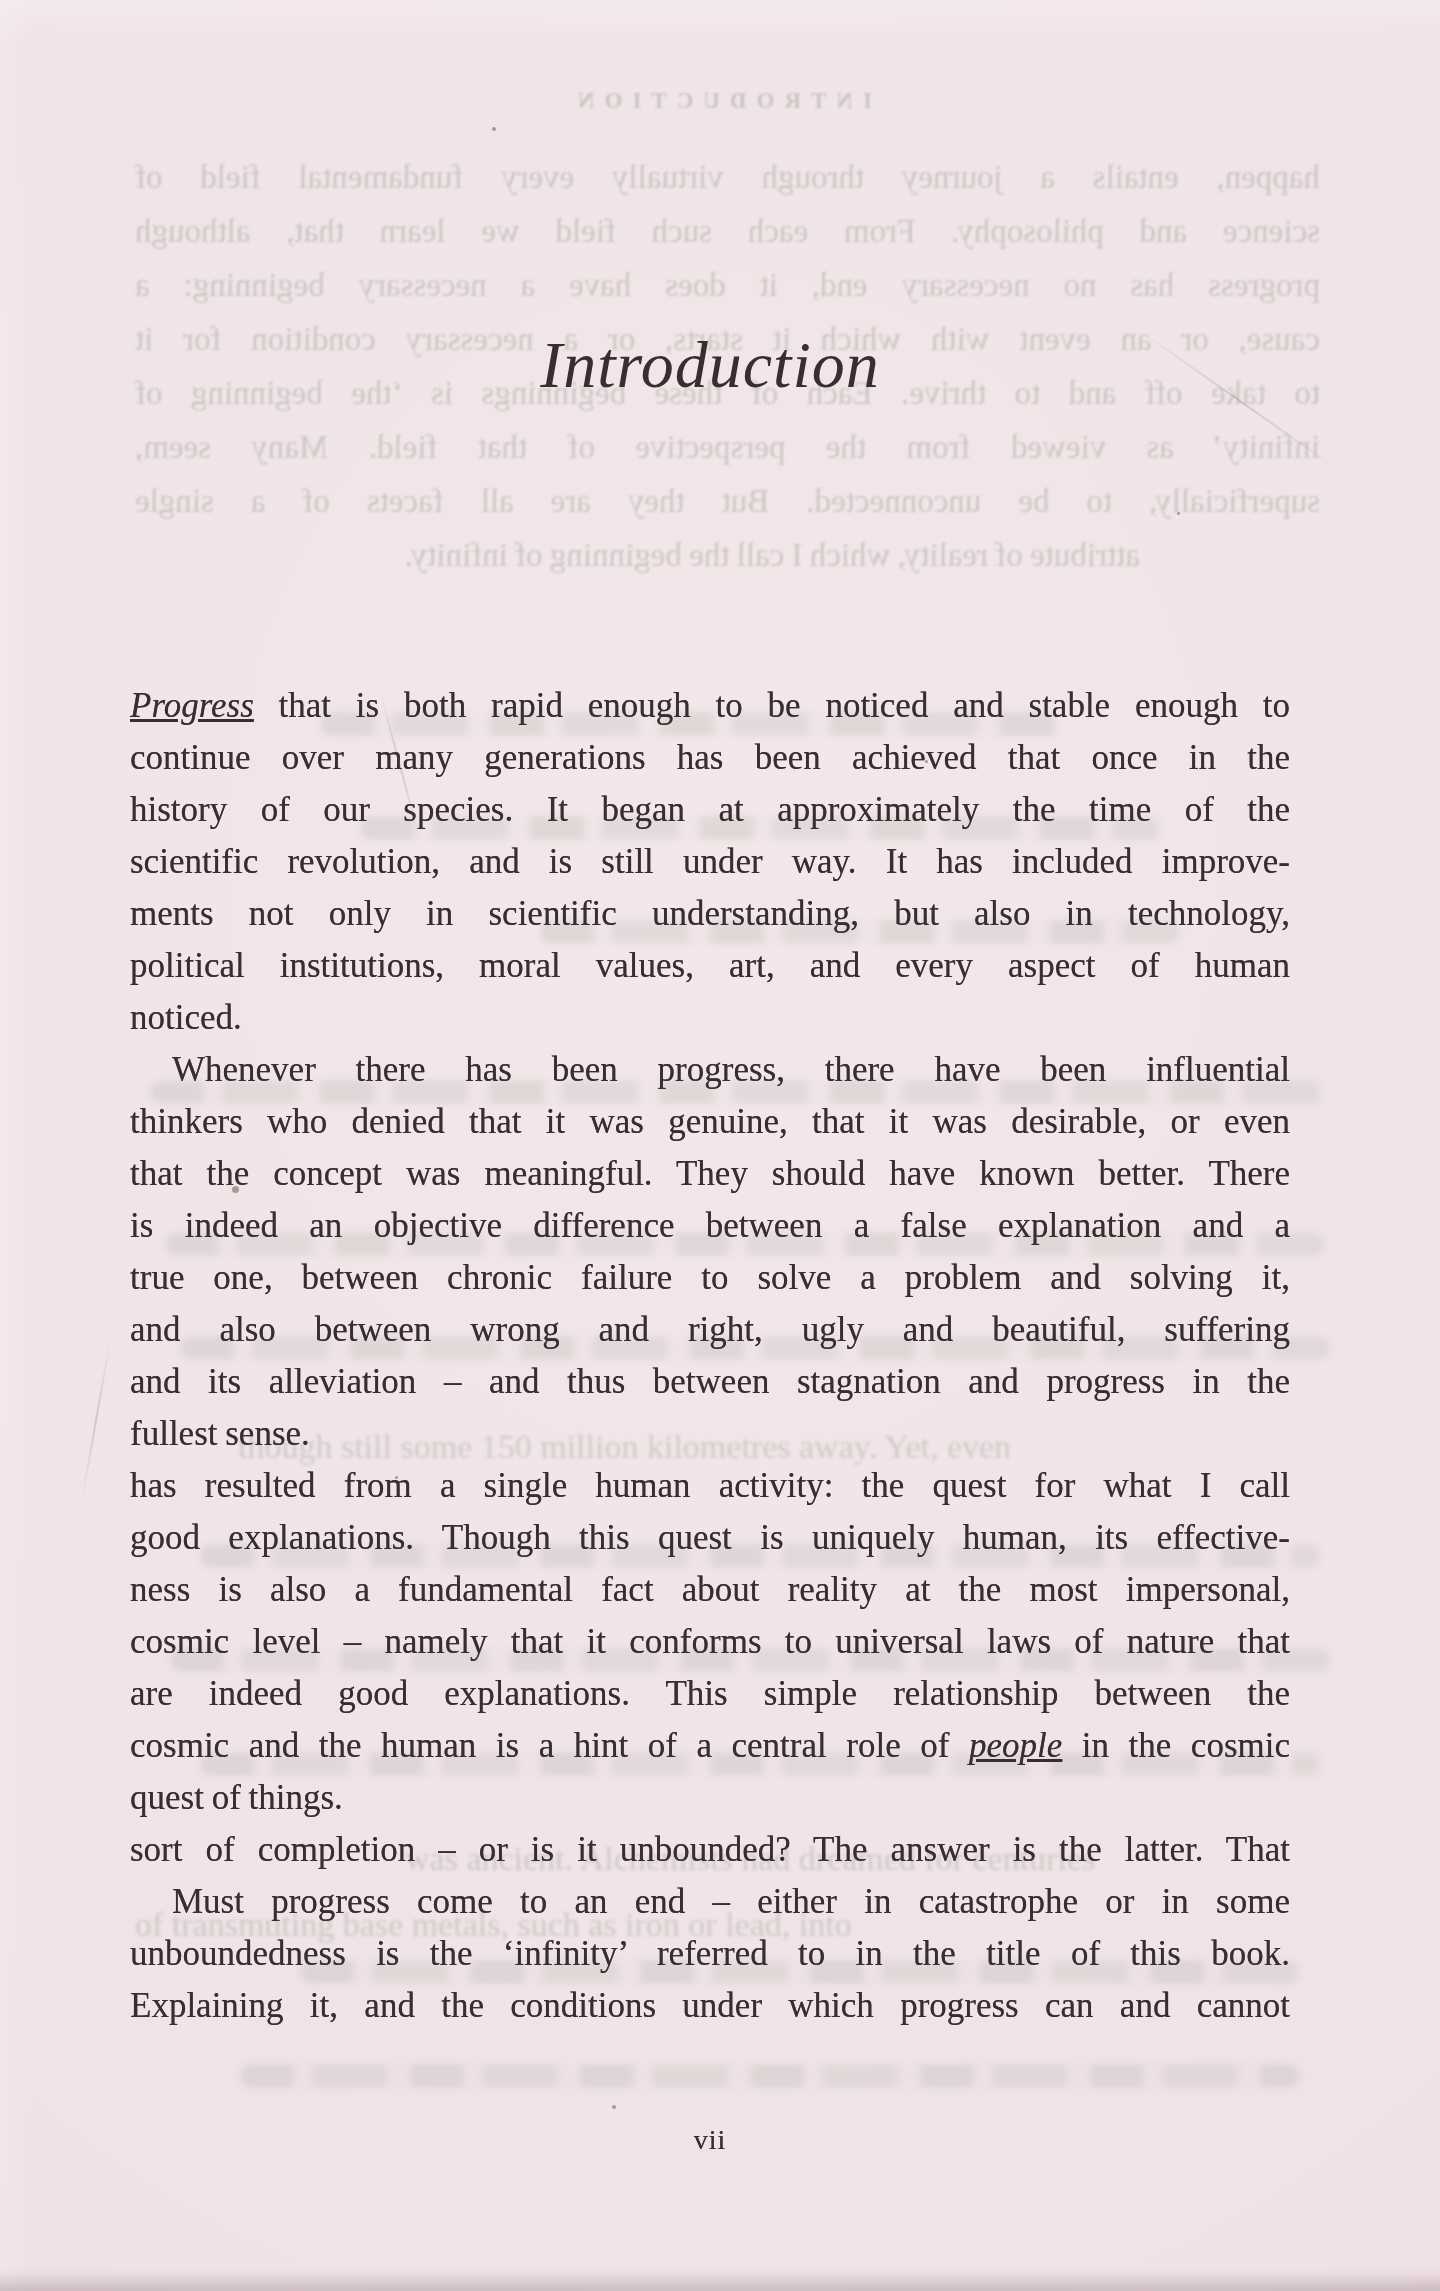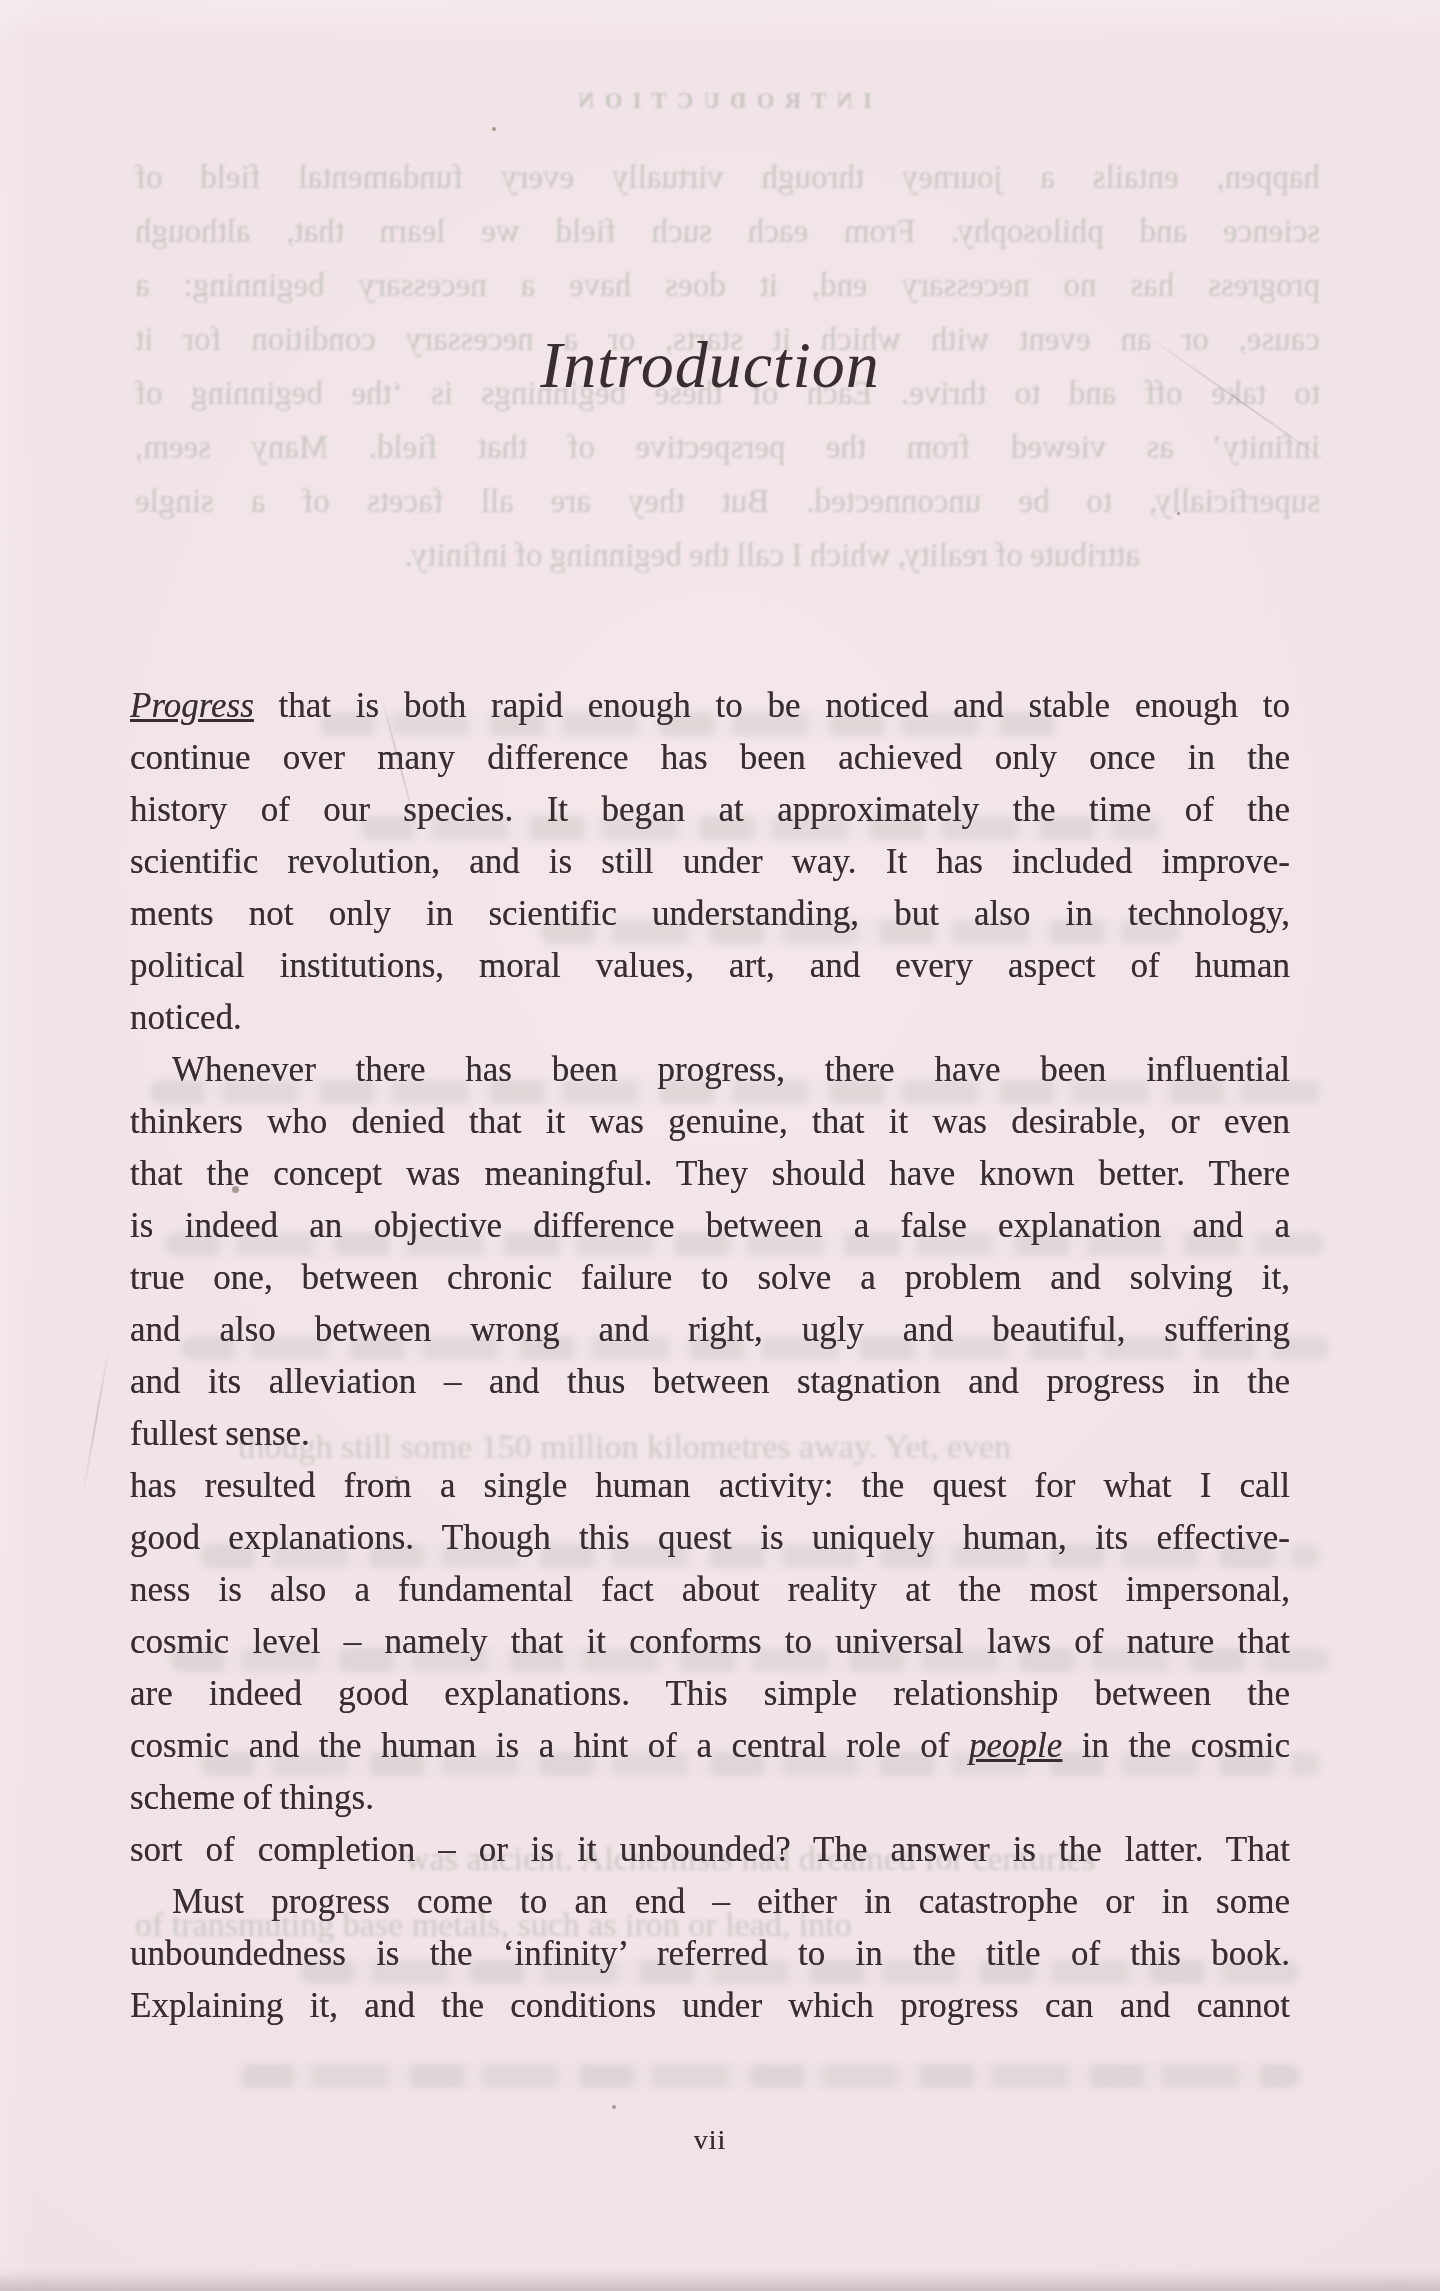--- a/index.html
+++ b/index.html
@@ -115,21 +115,21 @@
       <div class="smudge" style="top: 1752px; left: 200px; width: 1120px;"></div>
       <div class="smudge" style="top: 1960px; left: 300px; width: 1000px;"></div>
       <div class="smudge" style="top: 2064px; left: 240px; width: 1060px;"></div>
     </div>
 
   <h1 class="heading">Introduction</h1>
 
   <div class="bodycol">
     <div>
         <div class="bl"><span class="it">Progress</span><span> that is both rapid enough to be noticed and stable enough to</span></div>
-        <div class="bl"><span>continue over many difference has been achieved only once in the</span></div>
+        <div class="bl"><span>continue over many generations has been achieved that once in the</span></div>
         <div class="bl"><span>history of our species. It began at approximately the time of the</span></div>
         <div class="bl"><span>scientific revolution, and is still under way. It has included improve-</span></div>
         <div class="bl"><span>ments not only in scientific understanding, but also in technology,</span></div>
         <div class="bl"><span>political institutions, moral values, art, and every aspect of human</span></div>
         <div class="bl nojust"><span>noticed.</span></div>
       </div>
     <div>
         <div class="bl ind"><span>Whenever there has been progress, there have been influential</span></div>
         <div class="bl"><span>thinkers who denied that it was genuine, that it was desirable, or even</span></div>
         <div class="bl"><span>that the concept was meaningful. They should have known better. There</span></div>
@@ -139,21 +139,21 @@
         <div class="bl"><span>and its alleviation – and thus between stagnation and progress in the</span></div>
         <div class="bl nojust"><span>fullest sense.</span></div>
       </div>
     <div>
         <div class="bl"><span>has resulted from a single human activity: the quest for what I call</span></div>
         <div class="bl"><span>good explanations. Though this quest is uniquely human, its effective-</span></div>
         <div class="bl"><span>ness is also a fundamental fact about reality at the most impersonal,</span></div>
         <div class="bl"><span>cosmic level – namely that it conforms to universal laws of nature that</span></div>
         <div class="bl"><span>are indeed good explanations. This simple relationship between the</span></div>
         <div class="bl"><span>cosmic and the human is a hint of a central role of </span><span class="it">people</span><span> in the cosmic</span></div>
-        <div class="bl nojust"><span>scheme of things.</span></div>
+        <div class="bl nojust"><span>quest of things.</span></div>
       </div>
     <div>
         <div class="bl"><span>sort of completion – or is it unbounded? The answer is the latter. That</span></div>
         <div class="bl ind"><span>Must progress come to an end – either in catastrophe or in some</span></div>
         <div class="bl"><span>unboundedness is the ‘infinity’ referred to in the title of this book.</span></div>
         <div class="bl"><span>Explaining it, and the conditions under which progress can and cannot</span></div>
       </div>
   </div>
 
   <div class="folio">vii</div>

